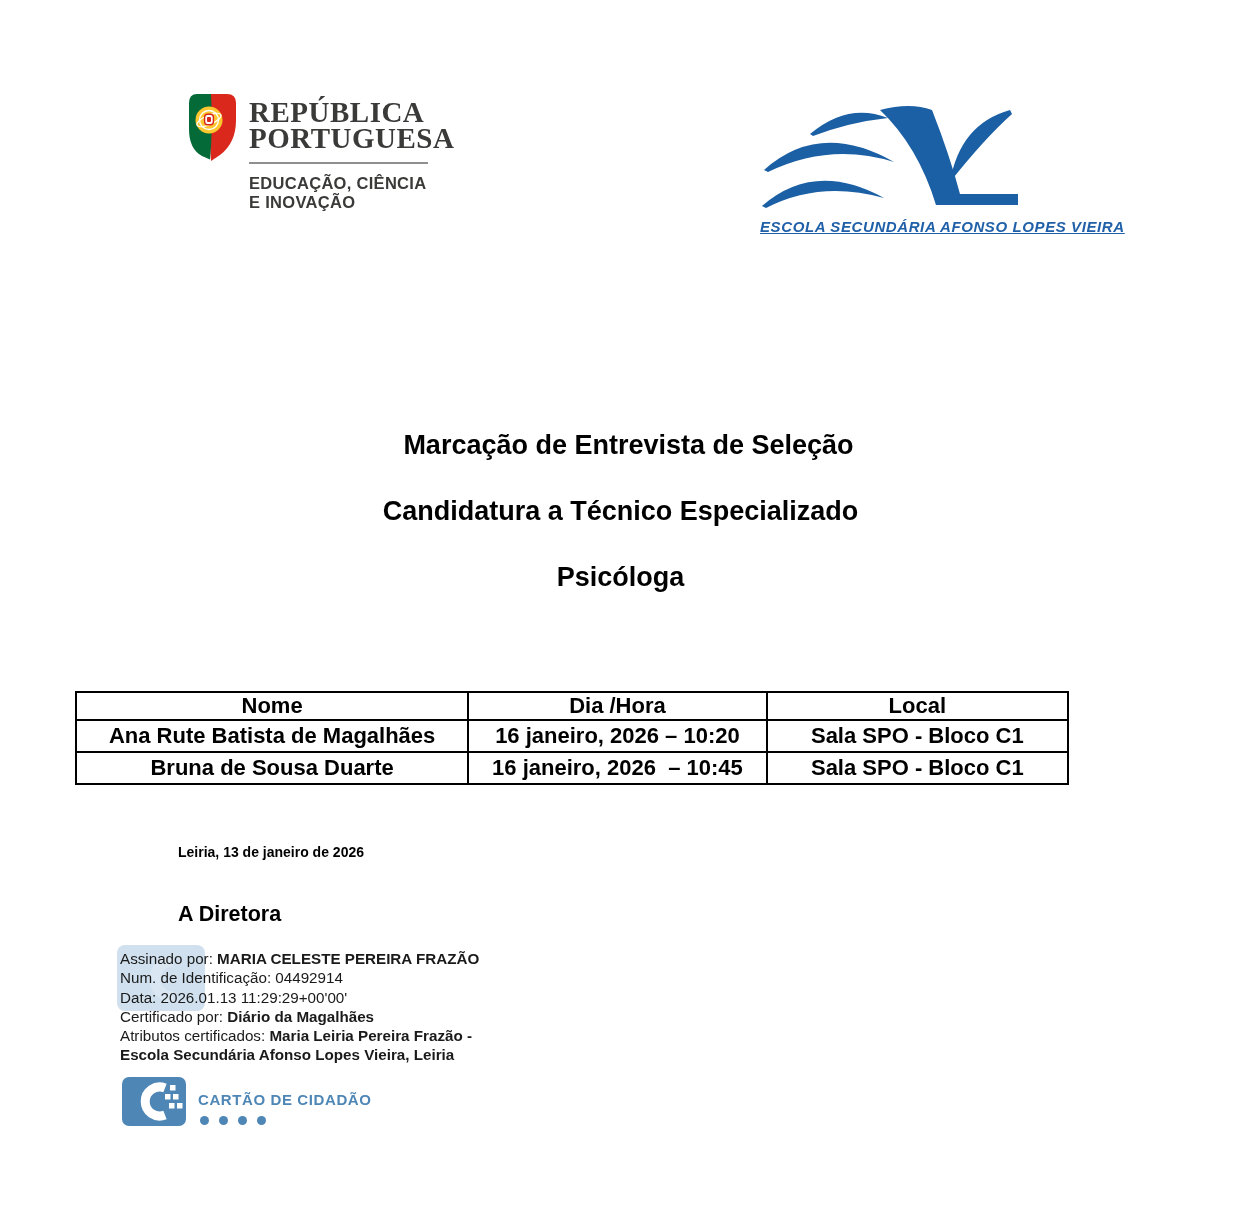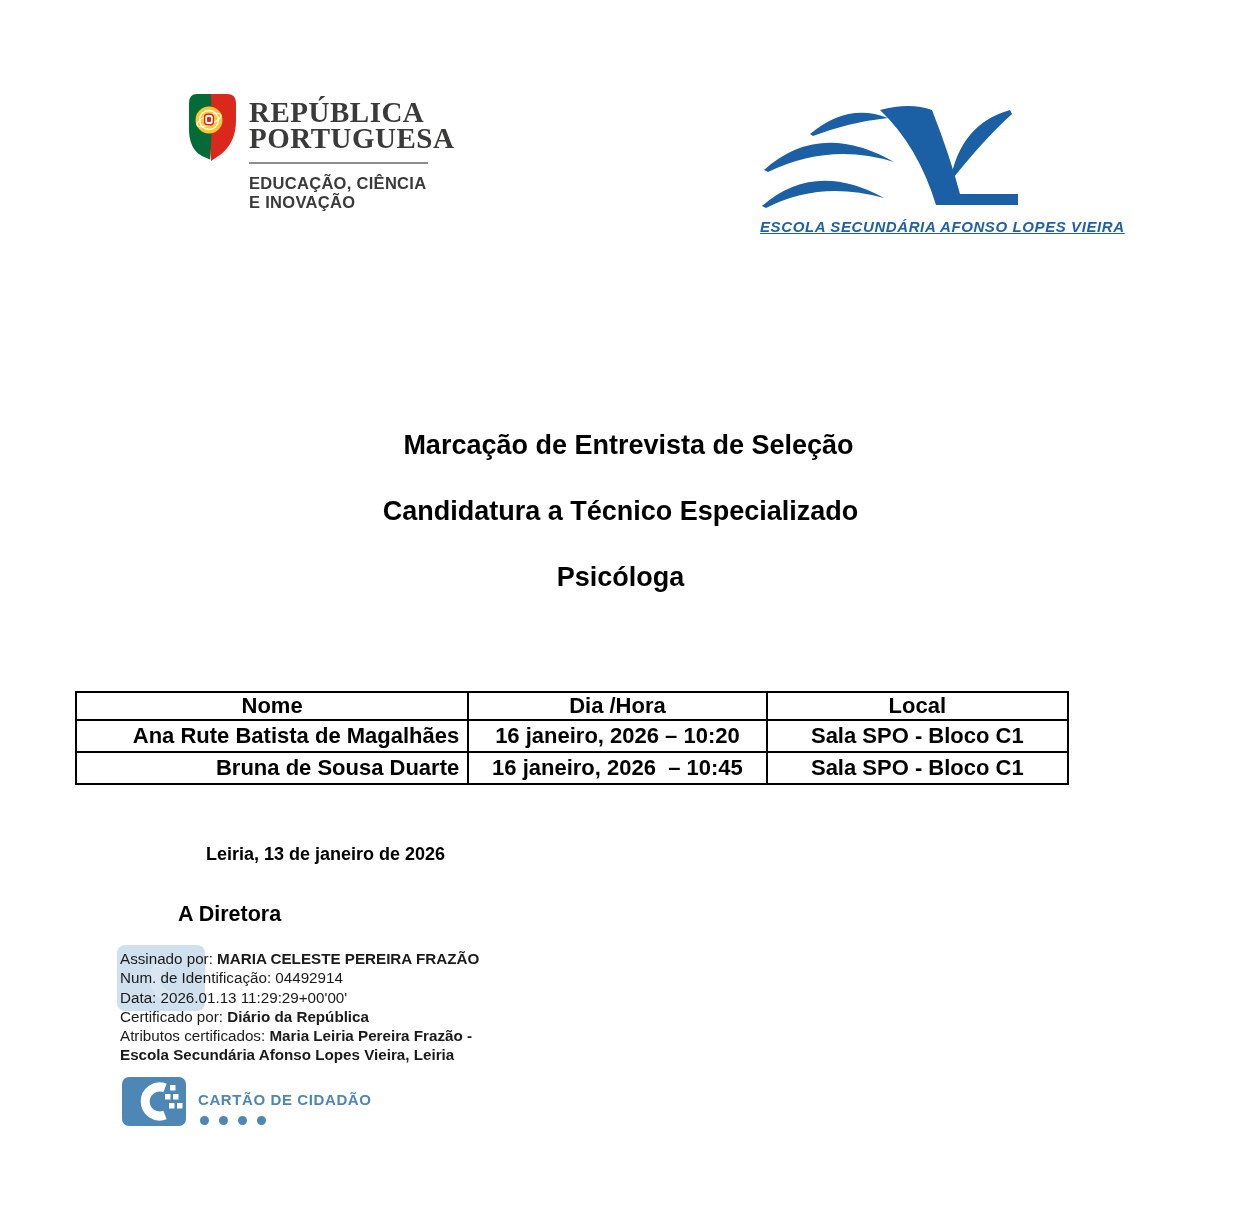--- a/index.html
+++ b/index.html
@@ -31,25 +31,25 @@
   .title{ position:absolute; left:0; right:0; text-align:center; font-weight:bold; font-size:27px; }
   .t1{ top:430px;padding-left:16px; } .t2{ top:496px; } .t3{ top:562px; }
   
   table.sched{
     position:absolute; left:75px; top:691px; width:994px;
     border-collapse:collapse; font-weight:bold; font-size:22px;
   }
   table.sched th, table.sched td{ border:2px solid #000; padding:0 8px; }
   table.sched th{ height:22px; text-align:center; }
   table.sched td{ height:32px; }
-  td.c1{ text-align:right; padding-left:10px; width:393px; }
+  td.c1{ text-align:center; padding-left:10px; width:393px; }
   td.c2{ text-align:center; width:299px; }
   td.c3{ text-align:center; width:302px; }
   
-  .place-date{ position:absolute; left:178px; top:844px; font-weight:bold; font-size:18px;margin-left:28px; }
+  .place-date{ position:absolute; left:178px; top:844px; font-weight:bold; font-size:14px; }
   .signer-title{ position:absolute; left:178px; top:902px; font-weight:bold; font-size:21.5px; }
   
   .sig-wm{ position:absolute; left:117px; top:945px; width:88px; height:66px; z-index:0; }
   .sig-block{
     position:absolute; left:120px; top:949px; z-index:1;
     font-size:15.2px; line-height:19.3px; color:#1a1a1a;
   }
   .sig-line .val{ font-weight:bold; }
   
   .cc{ position:absolute; left:122px; top:1077px; display:flex; }
@@ -128,21 +128,21 @@
     <svg width="88" height="66" viewBox="0 0 88 66">
       <rect x="0" y="0" width="88" height="66" rx="8" fill="#a9c6e0" opacity="0.55"></rect>
       <path d="M56,16 A18,18 0 1 0 56,52" stroke="#dce9f4" stroke-width="11" fill="none" opacity="0.8"></path>
     </svg>
   </div>
 
   <div class="sig-block">
     <div class="sig-line"><span class="lbl">Assinado por: </span><span class="val">MARIA CELESTE PEREIRA FRAZÃO</span></div>
     <div class="sig-line"><span class="lbl">Num. de Identificação: 04492914</span><span class="val"></span></div>
     <div class="sig-line"><span class="lbl">Data: 2026.01.13 11:29:29+00'00'</span><span class="val"></span></div>
-    <div class="sig-line"><span class="lbl">Certificado por: </span><span class="val">Diário da República</span></div>
+    <div class="sig-line"><span class="lbl">Certificado por: </span><span class="val">Diário da Magalhães</span></div>
     <div class="sig-line"><span class="lbl">Atributos certificados: </span><span class="val">Maria Leiria Pereira Frazão -</span></div>
     <div class="sig-line"><span class="lbl"></span><span class="val">Escola Secundária Afonso Lopes Vieira, Leiria</span></div>
   </div>
 
   <div class="cc">
     <svg width="64" height="49" viewBox="0 0 64 49">
       <rect x="0" y="0" width="64" height="49" rx="7" fill="#4e86b5"></rect>
       <path d="M43,11 A14.5,14.5 0 1 0 43,38" stroke="#ffffff" stroke-width="9" fill="none"></path>
       <g fill="#ffffff">
         <rect x="48" y="8" width="5.5" height="5.5"></rect>

